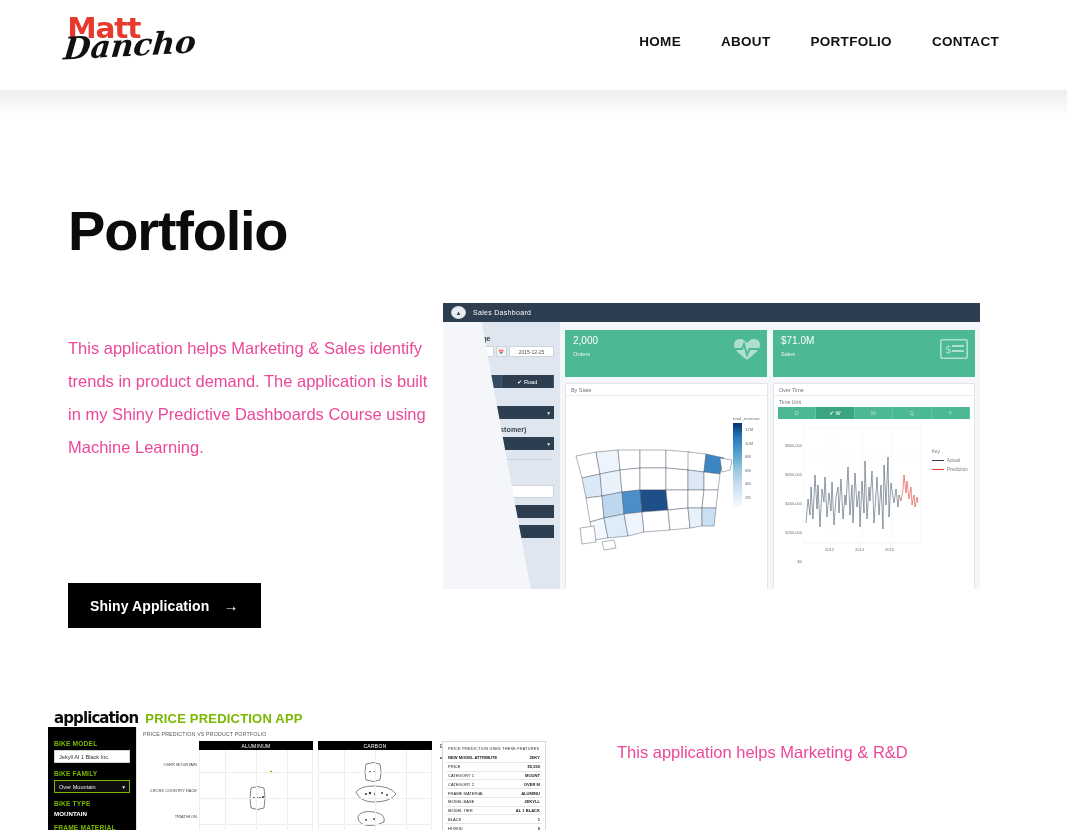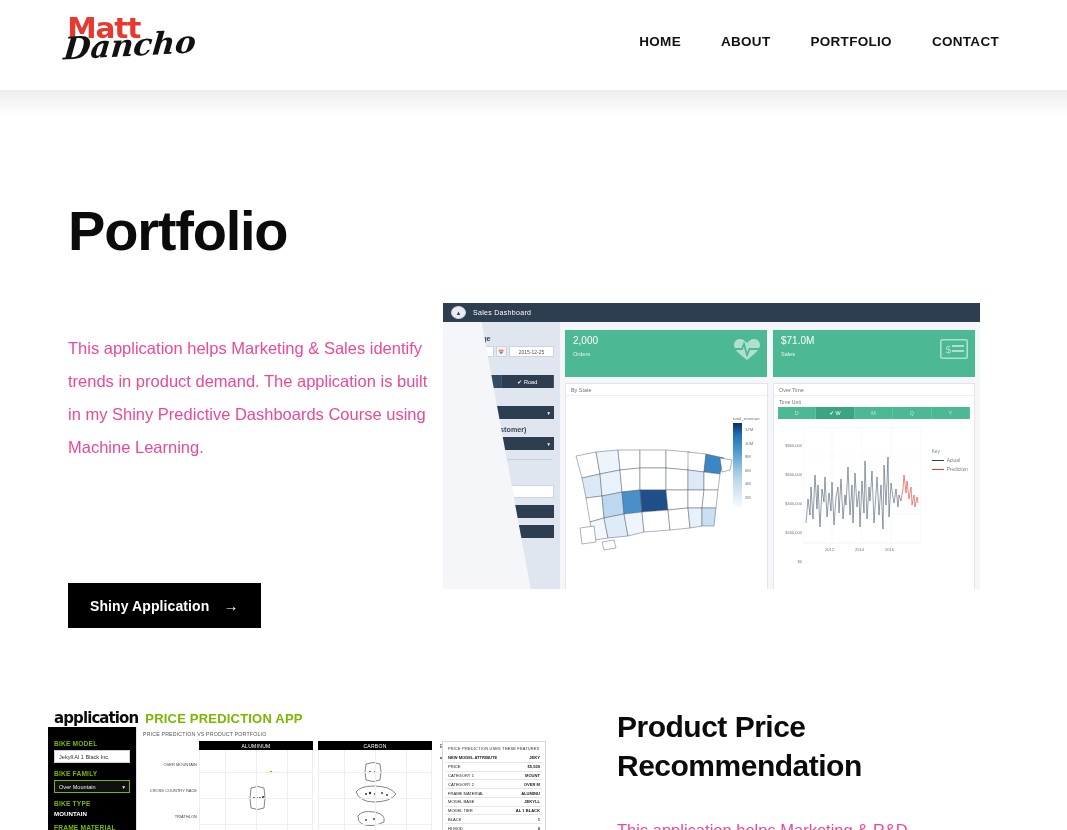--- a/index.html
+++ b/index.html
@@ -441,21 +441,20 @@
             </div>
           </div>
         </div>
       </div>
 
     </div>
   </div>
 </div>
 
 <div class="proj2-text">
-  <h2 class="proj-title">Product Price Recommendation</h2>
   <p class="proj-desc">This application helps Marketing &amp; R&amp;D</p>
 </div>
 
 <div class="cdale-wrap">
   <div class="cdale">
     <div class="cdale-head">
       <span class="cdale-logo">application</span>
       <span class="cdale-sub">PRICE PREDICTION APP</span>
     </div>
     <div class="cdale-body">

